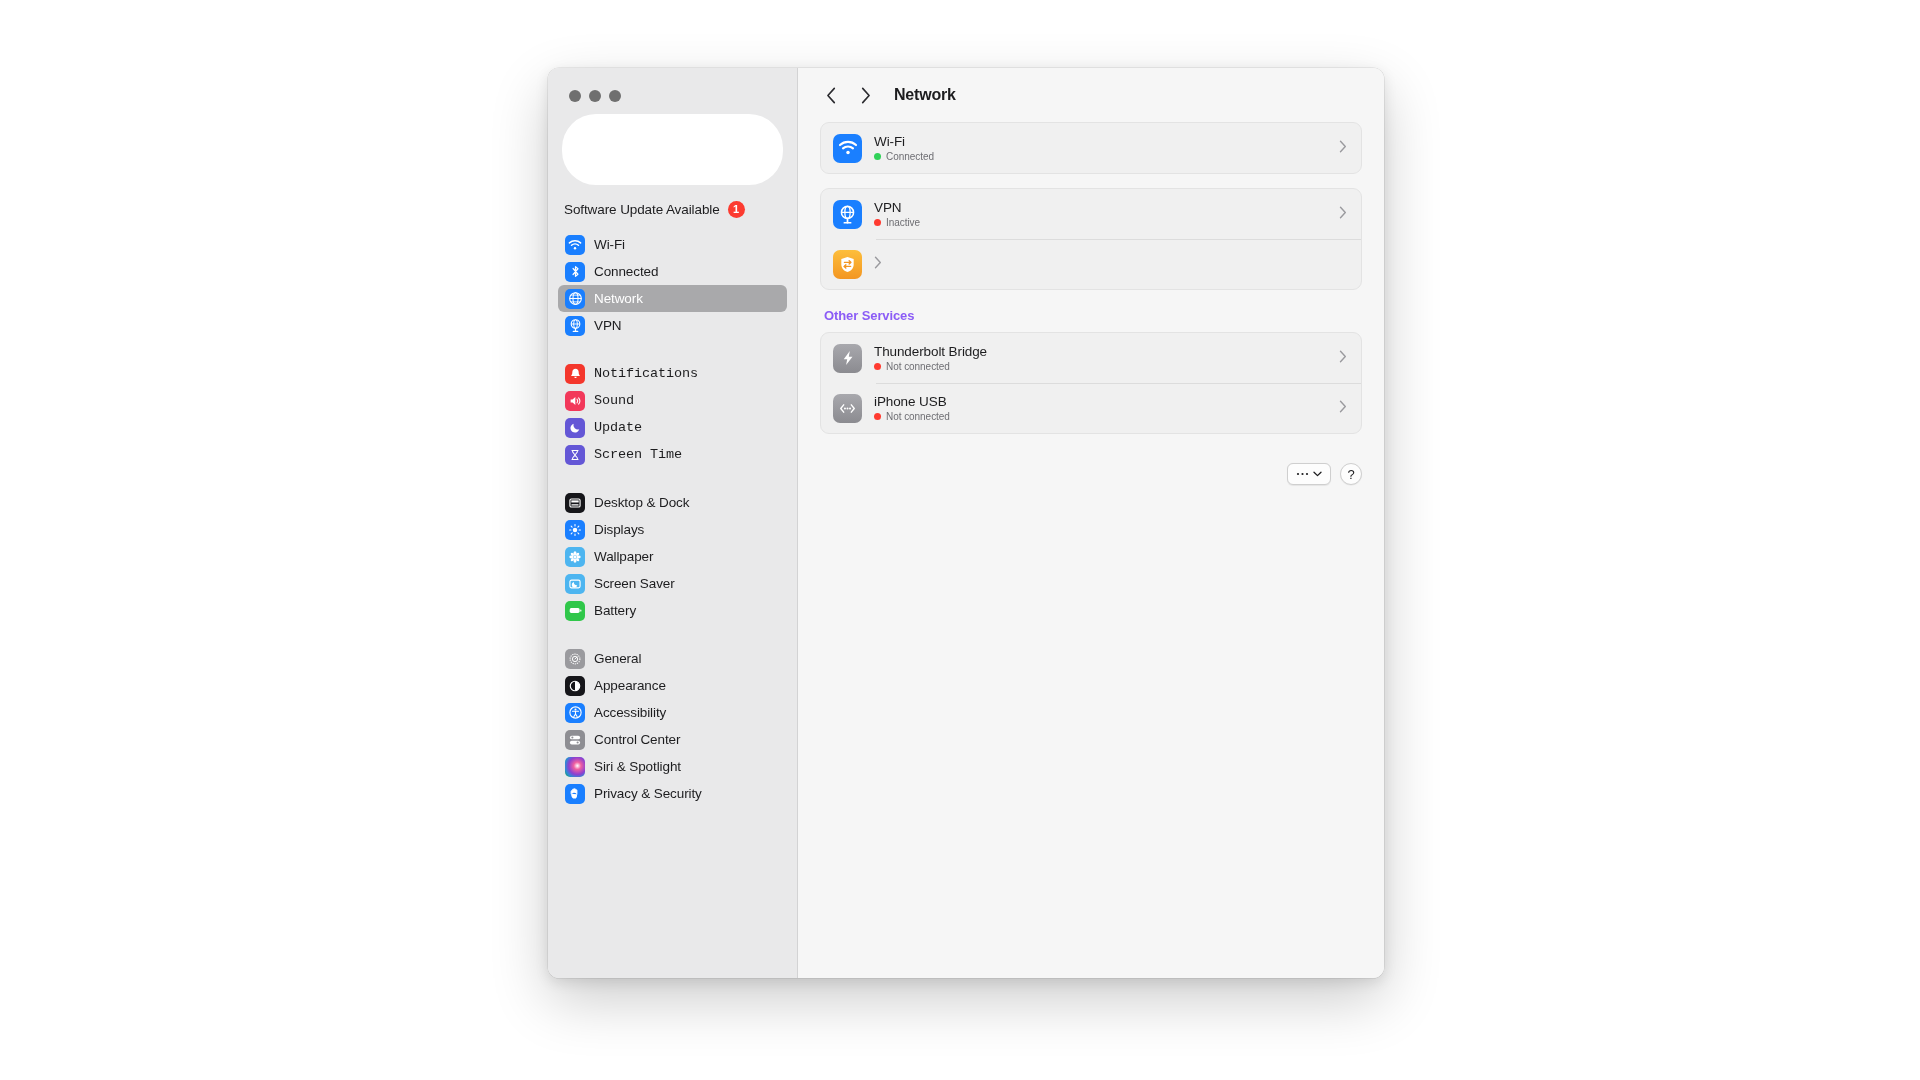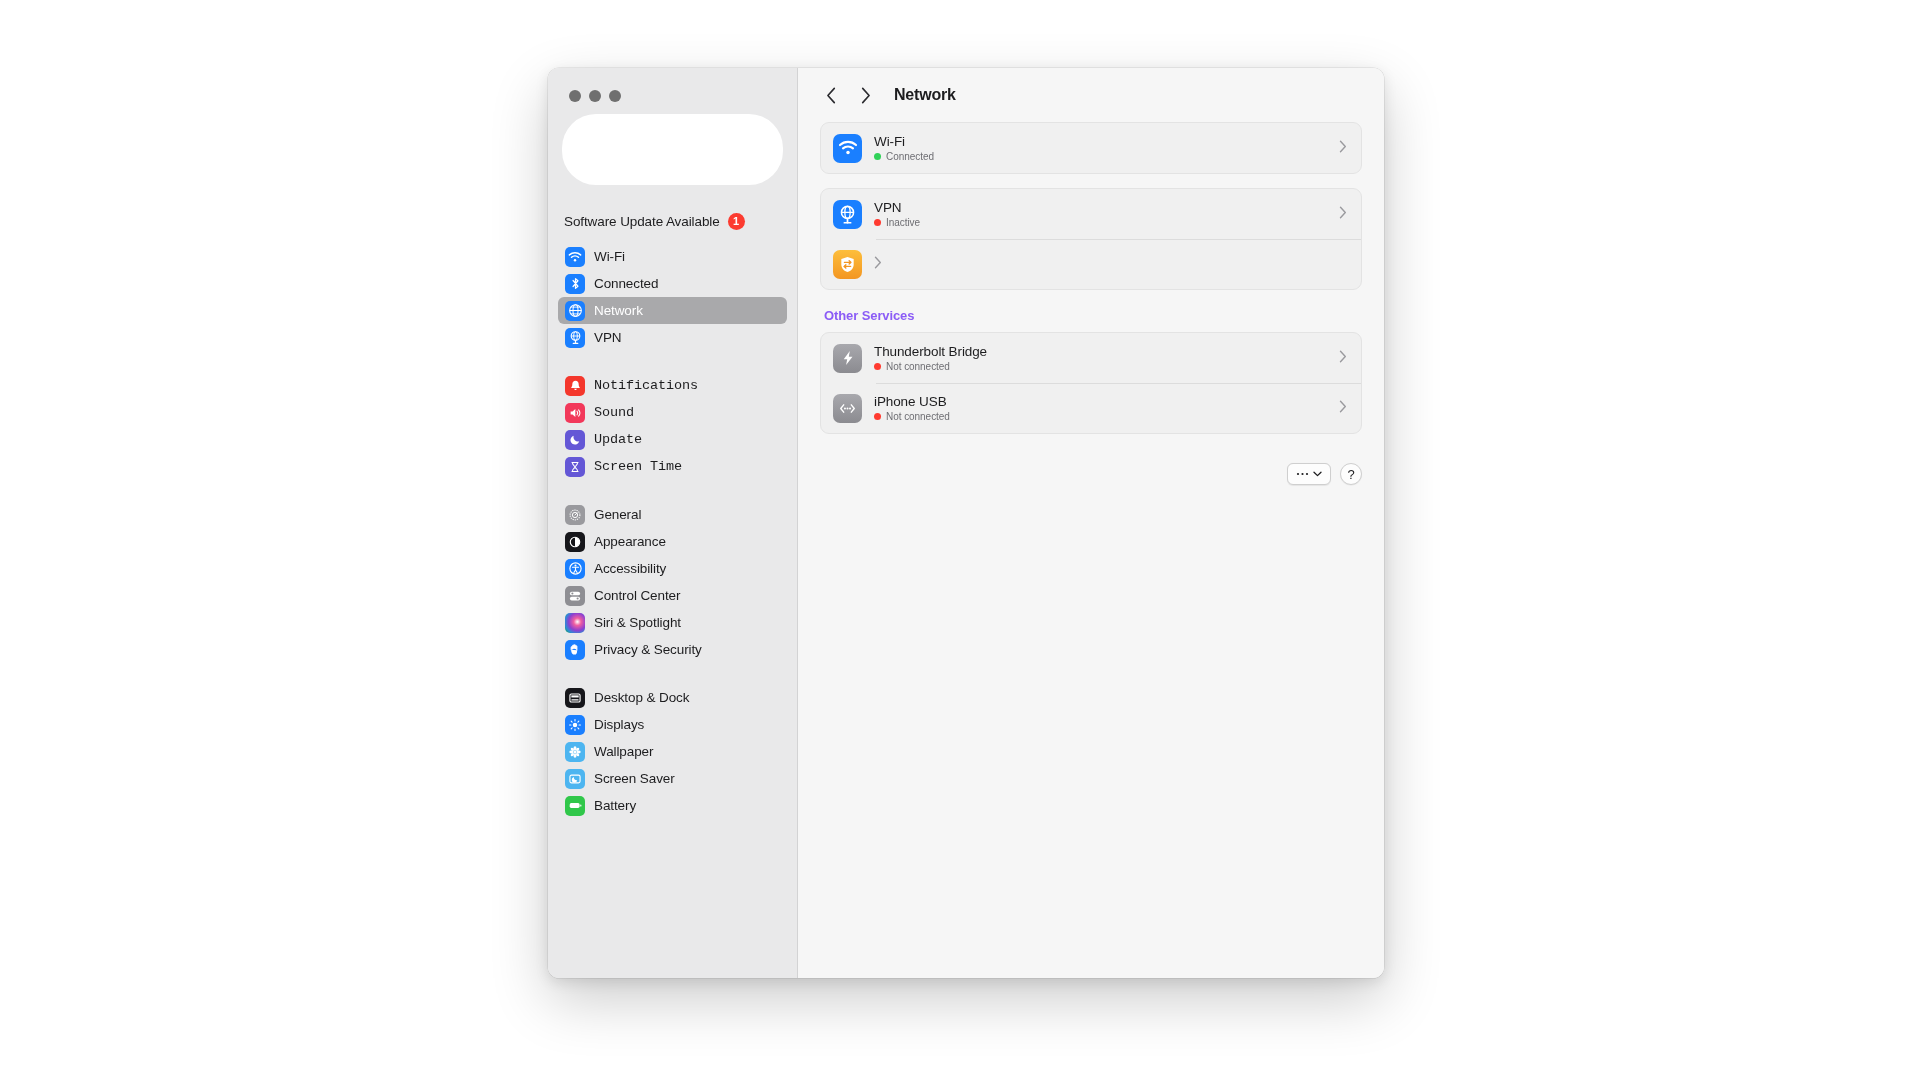--- a/index.html
+++ b/index.html
@@ -60,21 +60,21 @@
 
   .redacted {
     margin: 12px 14px 0 14px;
     height: 71px;
     background: #ffffff;
     border-radius: 34px;
   }
 
   .update-row {
     display: flex; align-items: center;
-    padding: 28px 14px 0 16px;
+    padding: 16px 14px 0 16px;
     gap: 8px;
   }
   .update-label { font-size: 13.5px; color: #1d1d1f; letter-spacing: -0.1px; }
   .update-badge {
     width: 17px; height: 17px; border-radius: 50%;
     background: #fc3b30; color: #fff;
     font-size: 11px; font-weight: 700;
     display: flex; align-items: center; justify-content: center;
     line-height: 1;
   }
@@ -281,77 +281,20 @@
           <span class="label">Update</span>
         </div>
         <div class="nav-item">
           <span class="app-icon" style="background:#6457d6">
             <svg width="12" height="12" viewBox="0 0 14 16">
               <path d="M3 2h8M3 14h8" stroke="#fff" stroke-width="1.5" stroke-linecap="round"></path>
               <path d="M3.6 2.4c0 3 3.4 4.3 3.4 5.6 0 1.3-3.4 2.6-3.4 5.6M10.4 2.4c0 3-3.4 4.3-3.4 5.6 0 1.3 3.4 2.6 3.4 5.6" fill="none" stroke="#fff" stroke-width="1.4"></path>
             </svg>
           </span>
           <span class="label">Screen Time</span>
-        </div>
-      </div>
-
-      <div class="nav-group g3">
-        <div class="nav-item">
-          <span class="app-icon" style="background:#9a9a9e">
-            <svg width="14" height="14" viewBox="0 0 16 16">
-              <circle cx="8" cy="8" r="5.6" fill="none" stroke="#fff" stroke-width="1.2" stroke-dasharray="1.4 1.1"></circle>
-              <circle cx="8" cy="8" r="3" fill="none" stroke="#fff" stroke-width="1.1"></circle>
-              <line x1="8" y1="8" x2="10.4" y2="5.6" stroke="#fff" stroke-width="1.1" stroke-linecap="round"></line>
-            </svg>
-          </span>
-          <span class="label">General</span>
-        </div>
-        <div class="nav-item">
-          <span class="app-icon" style="background:#16161a">
-            <svg width="14" height="14" viewBox="0 0 16 16">
-              <circle cx="8" cy="8" r="5.4" fill="none" stroke="#fff" stroke-width="1.3"></circle>
-              <path d="M8 2.6a5.4 5.4 0 0 1 0 10.8z" fill="#fff"></path>
-            </svg>
-          </span>
-          <span class="label">Appearance</span>
-        </div>
-        <div class="nav-item">
-          <span class="app-icon" style="background:#1a7fff">
-            <svg width="15" height="15" viewBox="0 0 16 16">
-              <circle cx="8" cy="8" r="6" fill="none" stroke="#fff" stroke-width="1.2"></circle>
-              <circle cx="8" cy="4.7" r="1.1" fill="#fff"></circle>
-              <path d="M4.8 6.6h6.4M8 6.8v3.2M8 9.6l-1.7 2.6M8 9.6l1.7 2.6" stroke="#fff" stroke-width="1.2" stroke-linecap="round" fill="none"></path>
-            </svg>
-          </span>
-          <span class="label">Accessibility</span>
-        </div>
-        <div class="nav-item">
-          <span class="app-icon" style="background:#8e8e93">
-            <svg width="14" height="14" viewBox="0 0 16 16">
-              <rect x="2.2" y="3" width="11.6" height="4.2" rx="2.1" fill="#fff"></rect>
-              <circle cx="5" cy="5.1" r="1.2" fill="#8e8e93"></circle>
-              <rect x="2.2" y="8.8" width="11.6" height="4.2" rx="2.1" fill="#fff"></rect>
-              <circle cx="11" cy="10.9" r="1.2" fill="#8e8e93"></circle>
-            </svg>
-          </span>
-          <span class="label">Control Center</span>
-        </div>
-        <div class="nav-item">
-          <span class="app-icon" style="background:radial-gradient(circle at 62% 44%, #ffffff 0%, #f05fa0 22%, #8e3fd0 52%, #2e8ad6 74%, #15a06b 92%);">
-          </span>
-          <span class="label">Siri &amp; Spotlight</span>
-        </div>
-        <div class="nav-item">
-          <span class="app-icon" style="background:#1a7fff">
-            <svg width="12" height="13" viewBox="0 0 14 16">
-              <path d="M2.2 8.4V5.3a.9.9 0 0 1 1.8 0v2M4 7.1V3.3a.9.9 0 0 1 1.8 0v3.5M5.8 6.8V2.9a.9.9 0 0 1 1.8 0v3.9M7.6 7V4.2a.9.9 0 0 1 1.8 0v4.6" fill="#fff" stroke="#fff" stroke-width="1.1" stroke-linecap="round"></path>
-              <path d="M2.2 8.2c0 4 1.8 6.1 4.3 6.1 2.4 0 3.1-1.9 3.1-5.5" fill="#fff"></path>
-            </svg>
-          </span>
-          <span class="label">Privacy &amp; Security</span>
         </div>
       </div>
 
       <div class="nav-group g4">
         <div class="nav-item">
           <span class="app-icon" style="background:#16161a">
             <svg width="14" height="14" viewBox="0 0 16 16">
               <rect x="2.2" y="3.4" width="11.6" height="9.2" rx="1.6" fill="none" stroke="#fff" stroke-width="1.3"></rect>
               <rect x="3.8" y="5" width="8.4" height="2.4" fill="#fff"></rect>
               <rect x="3.8" y="9.4" width="8.4" height="1.5" rx="0.7" fill="#fff"></rect>
@@ -407,20 +350,77 @@
         <div class="nav-item">
           <span class="app-icon" style="background:#30c74a">
             <svg width="15" height="15" viewBox="0 0 16 16">
               <rect x="1.8" y="5.4" width="10.6" height="5.2" rx="1.7" fill="#fff"></rect>
               <rect x="13" y="7" width="1.3" height="2" rx="0.6" fill="#fff"></rect>
             </svg>
           </span>
           <span class="label">Battery</span>
         </div>
       </div>
+
+      <div class="nav-group g3">
+        <div class="nav-item">
+          <span class="app-icon" style="background:#9a9a9e">
+            <svg width="14" height="14" viewBox="0 0 16 16">
+              <circle cx="8" cy="8" r="5.6" fill="none" stroke="#fff" stroke-width="1.2" stroke-dasharray="1.4 1.1"></circle>
+              <circle cx="8" cy="8" r="3" fill="none" stroke="#fff" stroke-width="1.1"></circle>
+              <line x1="8" y1="8" x2="10.4" y2="5.6" stroke="#fff" stroke-width="1.1" stroke-linecap="round"></line>
+            </svg>
+          </span>
+          <span class="label">General</span>
+        </div>
+        <div class="nav-item">
+          <span class="app-icon" style="background:#16161a">
+            <svg width="14" height="14" viewBox="0 0 16 16">
+              <circle cx="8" cy="8" r="5.4" fill="none" stroke="#fff" stroke-width="1.3"></circle>
+              <path d="M8 2.6a5.4 5.4 0 0 1 0 10.8z" fill="#fff"></path>
+            </svg>
+          </span>
+          <span class="label">Appearance</span>
+        </div>
+        <div class="nav-item">
+          <span class="app-icon" style="background:#1a7fff">
+            <svg width="15" height="15" viewBox="0 0 16 16">
+              <circle cx="8" cy="8" r="6" fill="none" stroke="#fff" stroke-width="1.2"></circle>
+              <circle cx="8" cy="4.7" r="1.1" fill="#fff"></circle>
+              <path d="M4.8 6.6h6.4M8 6.8v3.2M8 9.6l-1.7 2.6M8 9.6l1.7 2.6" stroke="#fff" stroke-width="1.2" stroke-linecap="round" fill="none"></path>
+            </svg>
+          </span>
+          <span class="label">Accessibility</span>
+        </div>
+        <div class="nav-item">
+          <span class="app-icon" style="background:#8e8e93">
+            <svg width="14" height="14" viewBox="0 0 16 16">
+              <rect x="2.2" y="3" width="11.6" height="4.2" rx="2.1" fill="#fff"></rect>
+              <circle cx="5" cy="5.1" r="1.2" fill="#8e8e93"></circle>
+              <rect x="2.2" y="8.8" width="11.6" height="4.2" rx="2.1" fill="#fff"></rect>
+              <circle cx="11" cy="10.9" r="1.2" fill="#8e8e93"></circle>
+            </svg>
+          </span>
+          <span class="label">Control Center</span>
+        </div>
+        <div class="nav-item">
+          <span class="app-icon" style="background:radial-gradient(circle at 62% 44%, #ffffff 0%, #f05fa0 22%, #8e3fd0 52%, #2e8ad6 74%, #15a06b 92%);">
+          </span>
+          <span class="label">Siri &amp; Spotlight</span>
+        </div>
+        <div class="nav-item">
+          <span class="app-icon" style="background:#1a7fff">
+            <svg width="12" height="13" viewBox="0 0 14 16">
+              <path d="M2.2 8.4V5.3a.9.9 0 0 1 1.8 0v2M4 7.1V3.3a.9.9 0 0 1 1.8 0v3.5M5.8 6.8V2.9a.9.9 0 0 1 1.8 0v3.9M7.6 7V4.2a.9.9 0 0 1 1.8 0v4.6" fill="#fff" stroke="#fff" stroke-width="1.1" stroke-linecap="round"></path>
+              <path d="M2.2 8.2c0 4 1.8 6.1 4.3 6.1 2.4 0 3.1-1.9 3.1-5.5" fill="#fff"></path>
+            </svg>
+          </span>
+          <span class="label">Privacy &amp; Security</span>
+        </div>
+      </div>
     </div>
 
     <div id="content">
 
       <div class="toolbar">
         <div class="nav-btn">
           <svg width="11" height="17" viewBox="0 0 11 17">
             <path d="M8.3 1.4 1.9 8.5l6.4 7.1" fill="none" stroke="#2a2a2e" stroke-width="1.6" stroke-linecap="round" stroke-linejoin="round"></path>
           </svg>
         </div>

